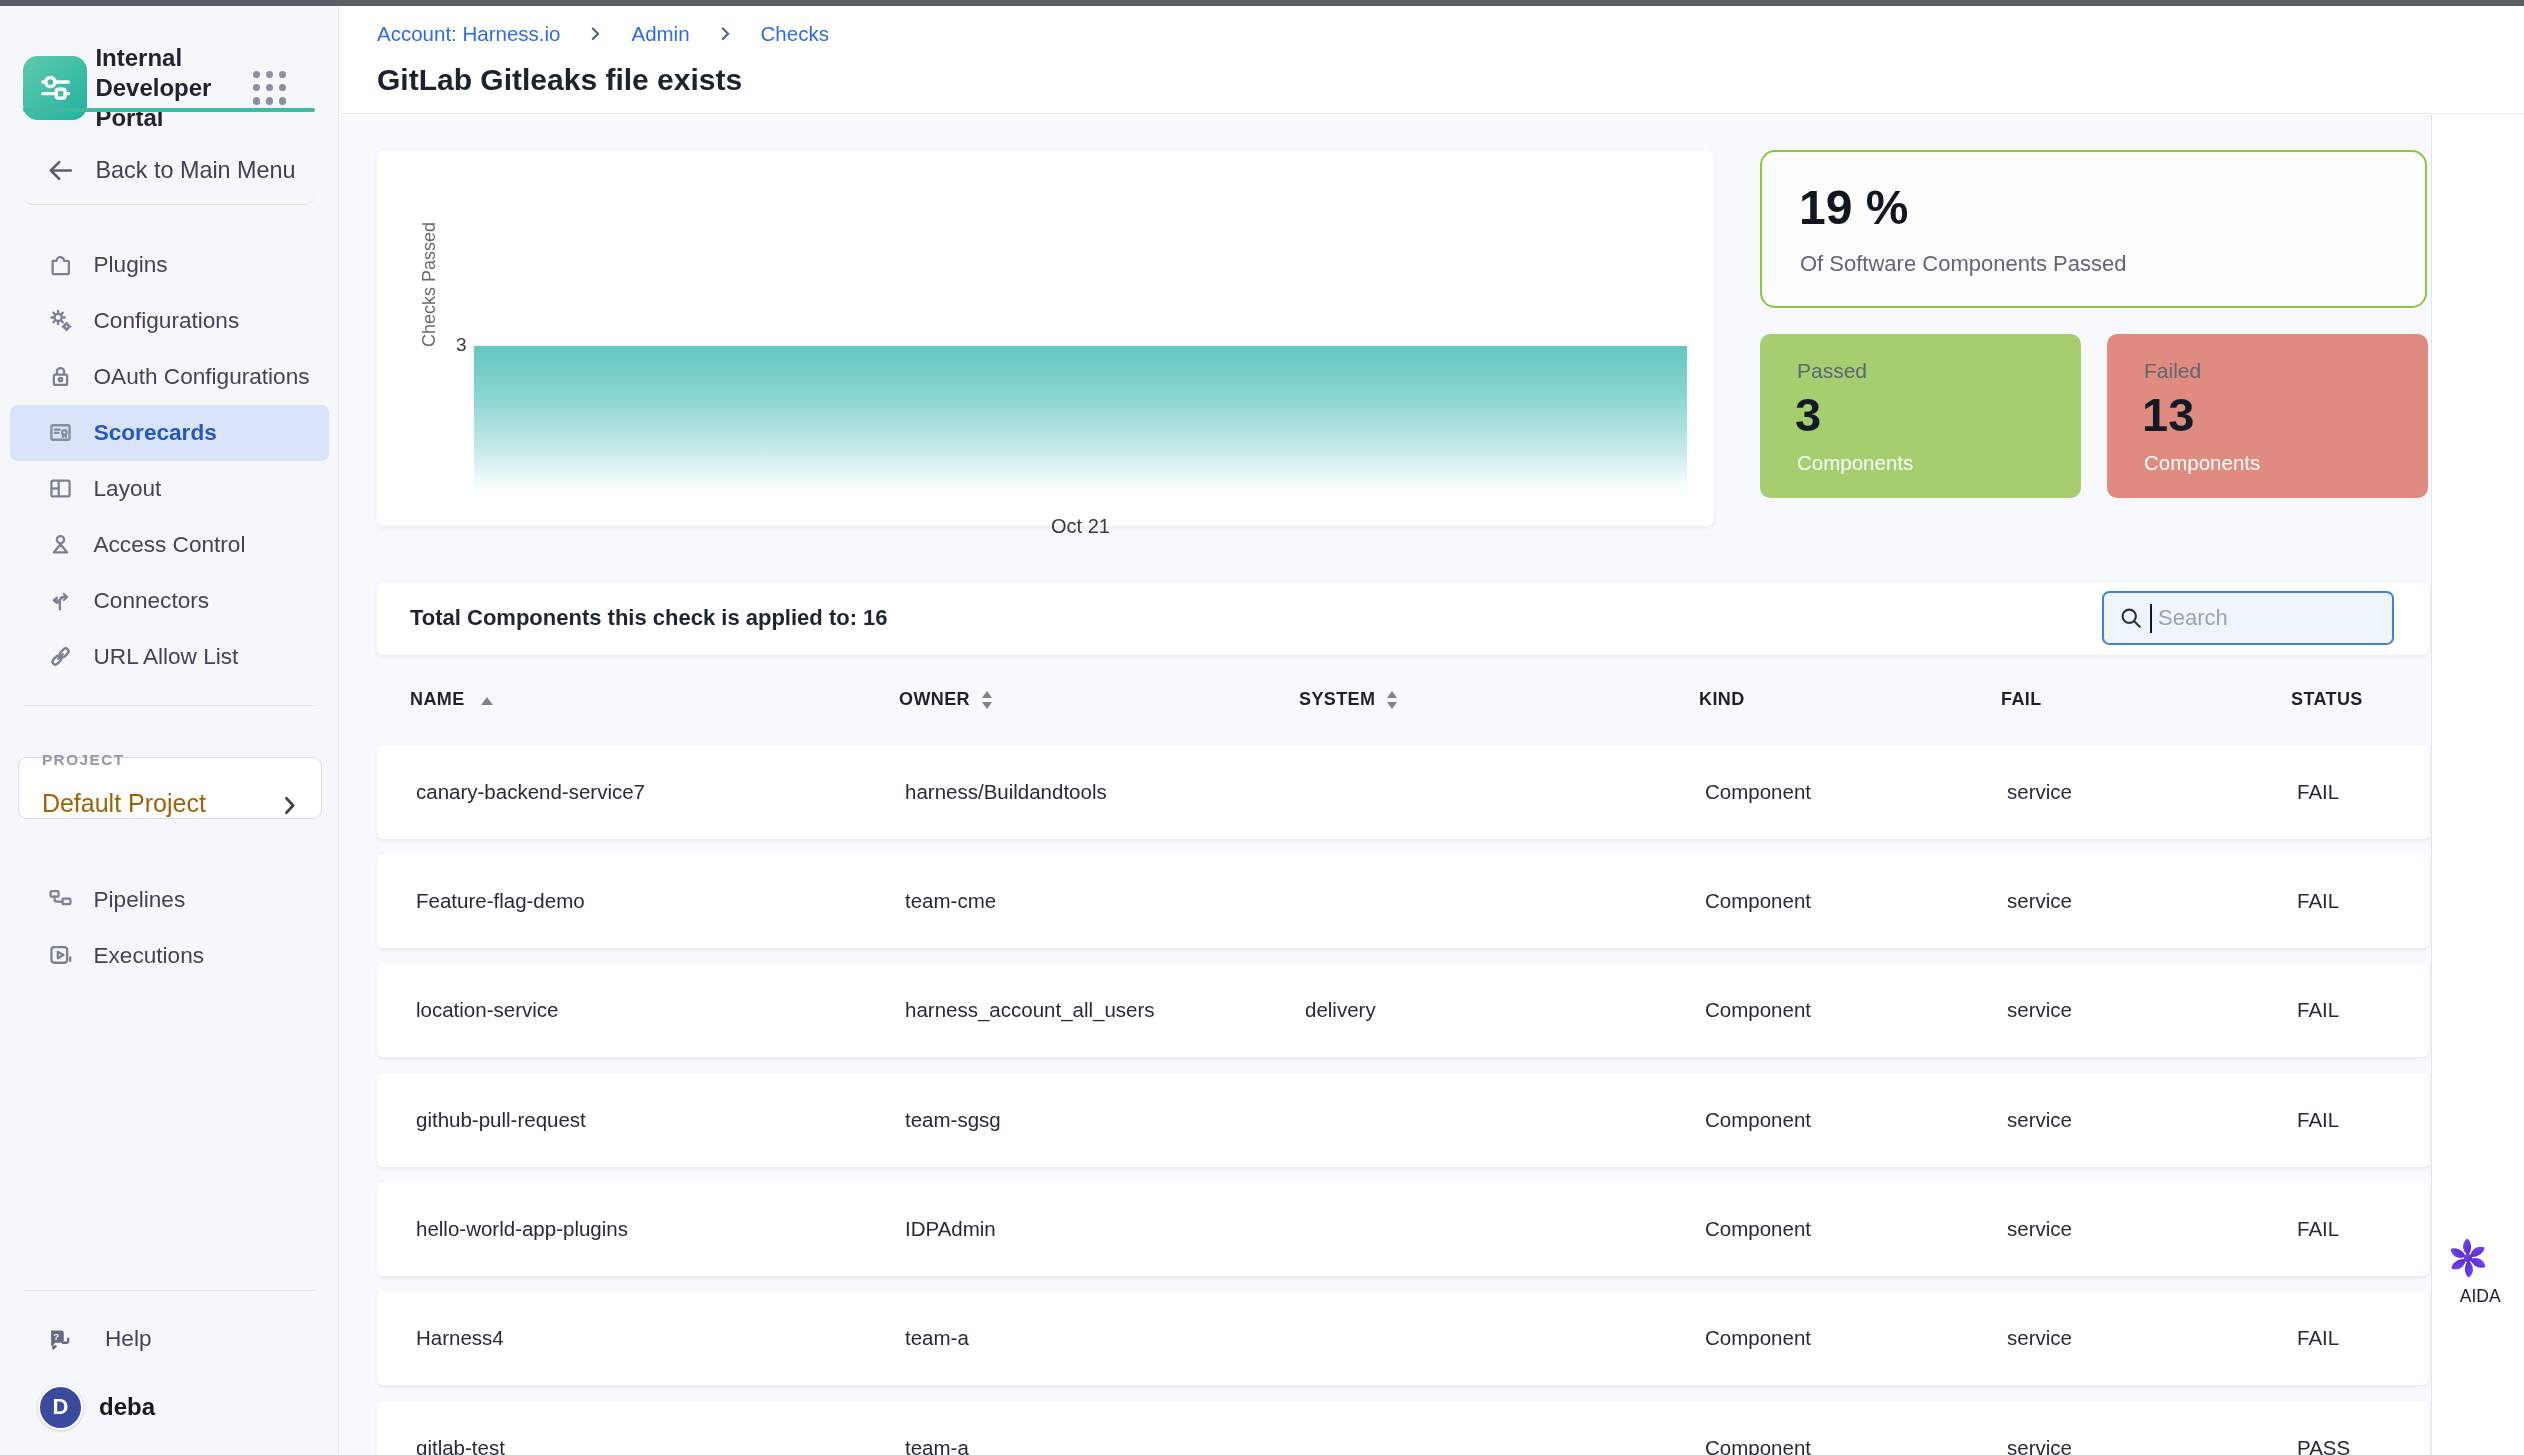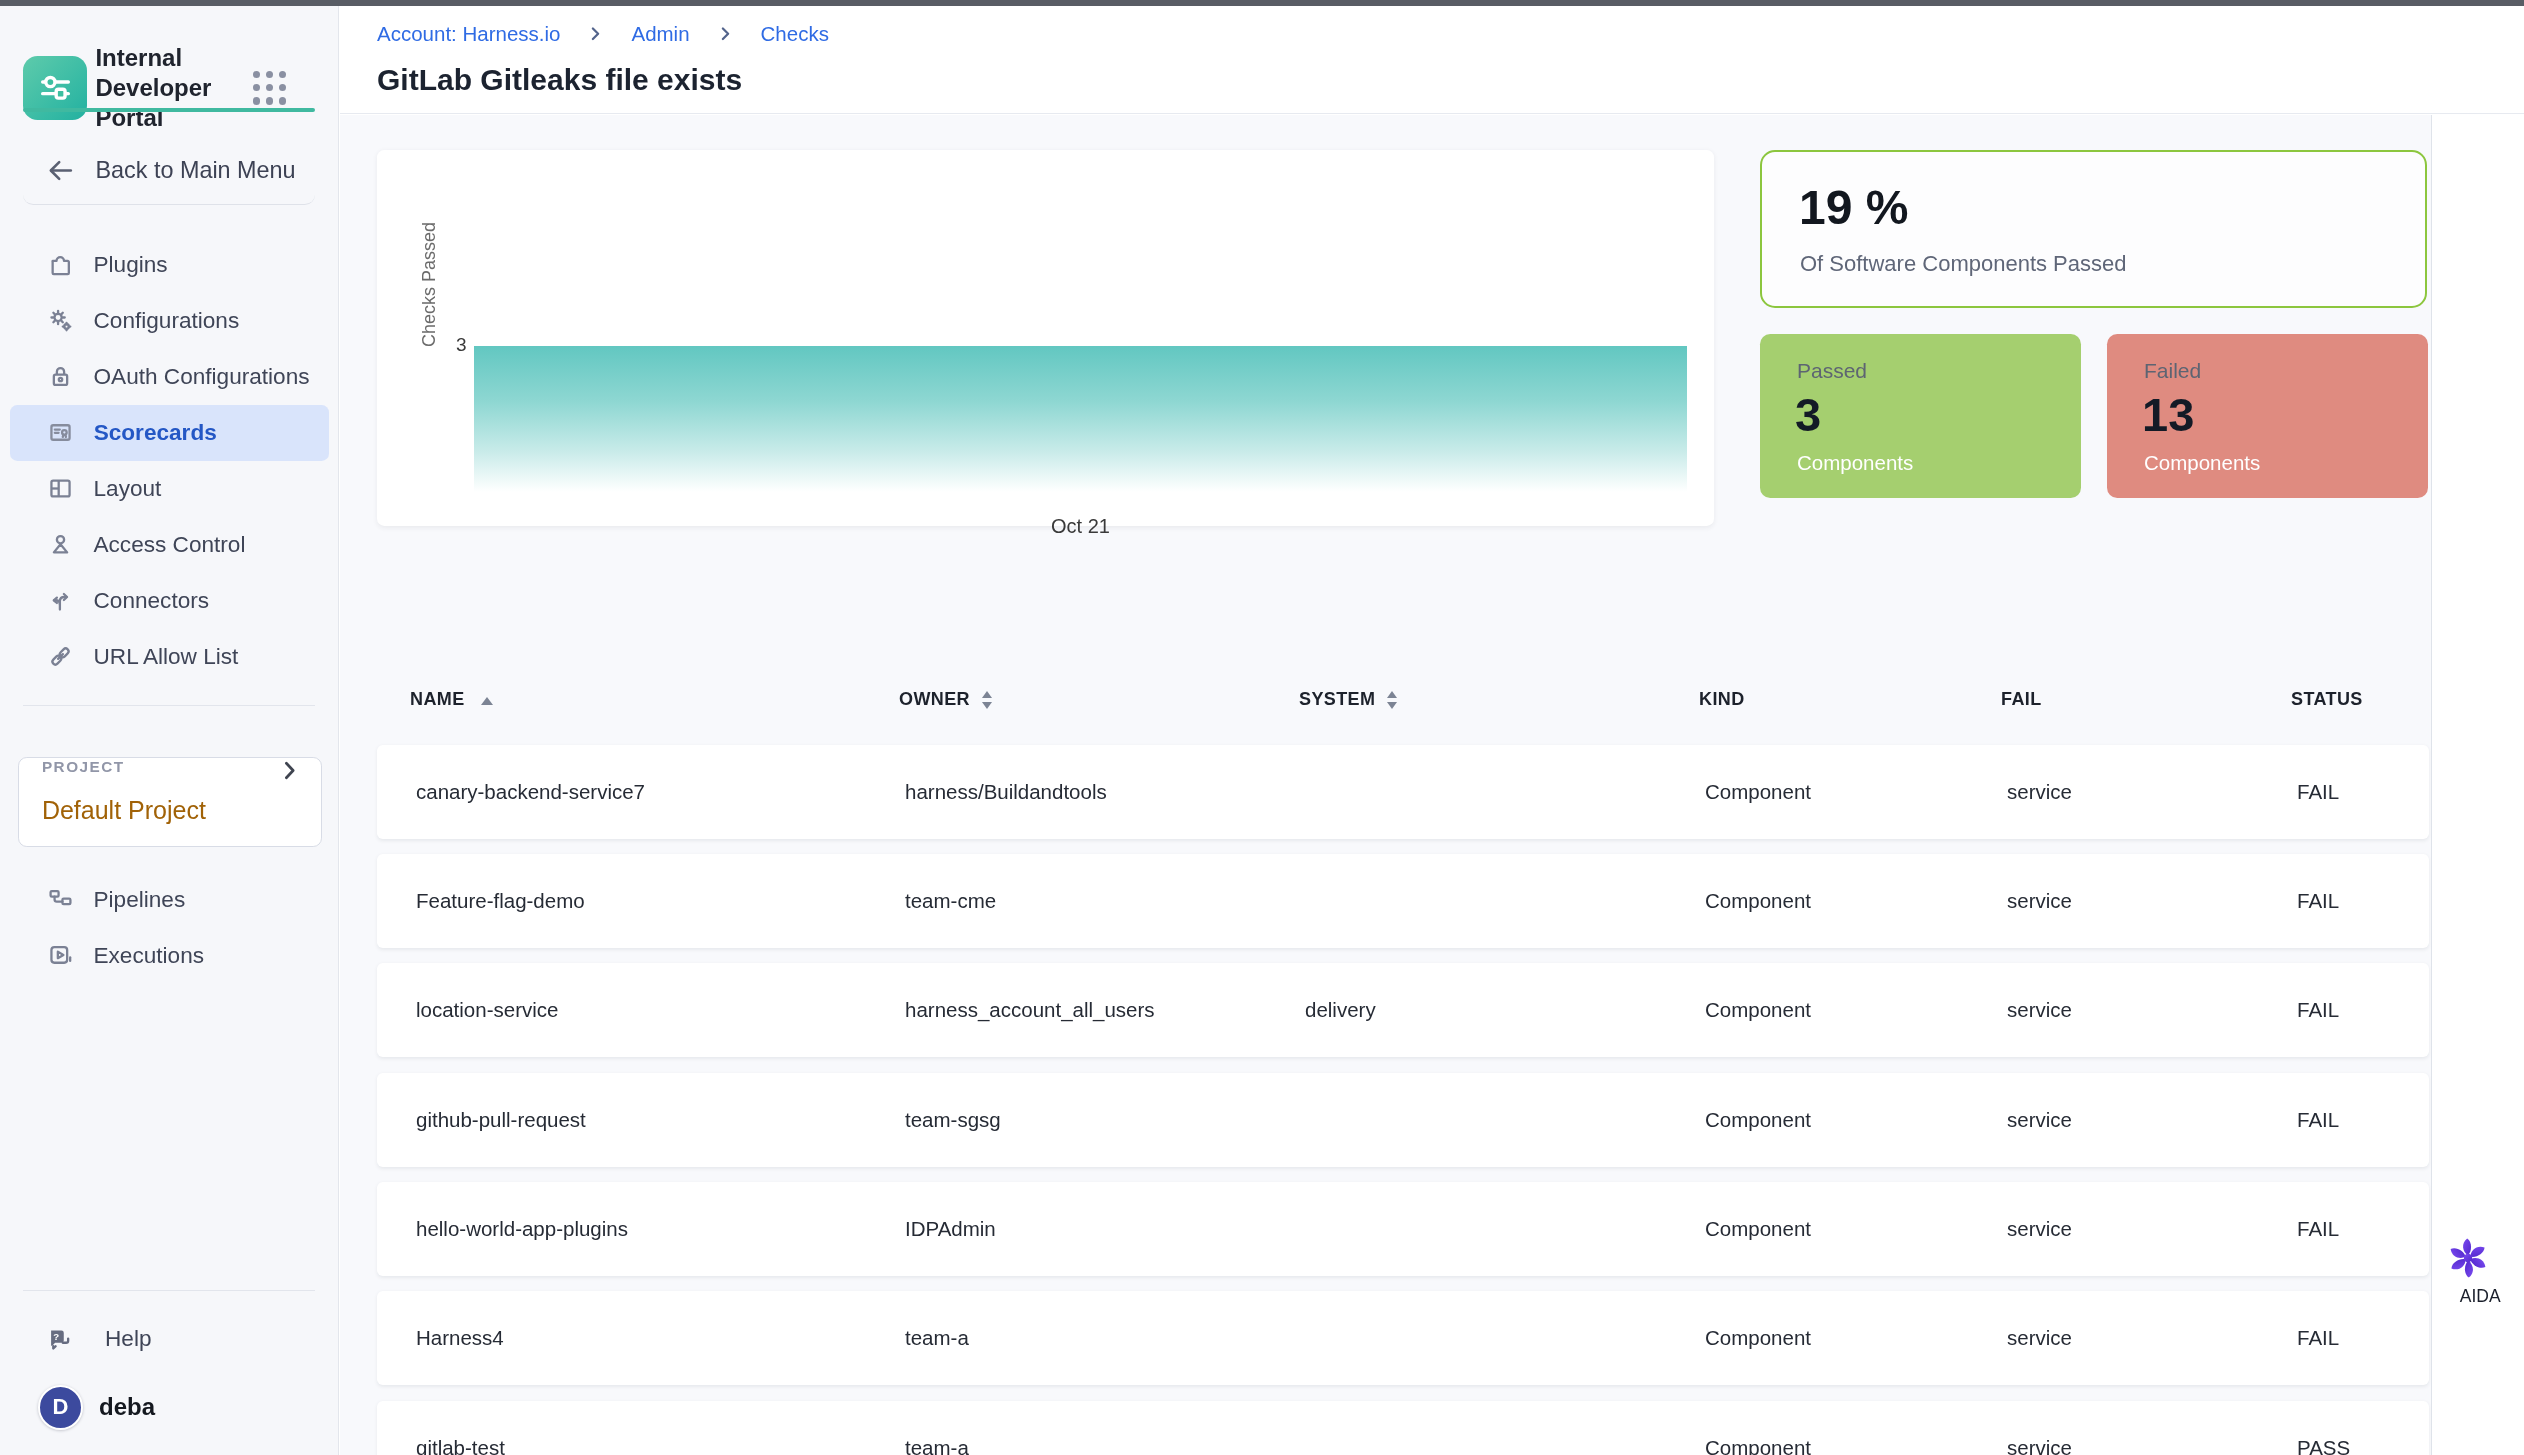--- a/index.html
+++ b/index.html
@@ -28,23 +28,23 @@
 
   .nav { position:absolute; left:0; top:231px; width:339px; }
   .nav-item { height:56px; display:flex; align-items:center; padding-left:44px; cursor:pointer; }
   .nav-item .nicon { width:32px; display:flex; justify-content:center; }
   .nav-item .nlabel { margin-left:17.5px; font-size:22.6px; color:#3f4557; }
   .nav-item.selected { background:#d9e4fb; border-radius:7.3px; margin:0 10.2px; padding-left:34px; }
   .nav-item.selected .nlabel { color:#2457c5; font-weight:700; }
 
   .sb-div { position:absolute; left:23.4px; width:292px; height:0; border-top:1.5px solid #e2e5ec; }
 
-  .project-card { position:absolute; left:17.5px; top:751px; width:304px; height:90px;
+  .project-card { position:absolute; left:17.5px; top:751px; width:304px; height:62px;
                   background:#ffffff; border:0.7px solid #d8dce6; border-radius:8.8px;
-                  display:flex; align-items:flex-start; cursor:pointer; }
+                  display:flex; align-items:flex-end; cursor:pointer; }
   .pc-texts { margin-left:23.4px; flex:1; }
   .pc-label { font-size:15.3px; font-weight:700; letter-spacing:1.5px; color:#9196a8; }
   .pc-value { font-size:25px; color:#a16207; margin-top:20px; }
   .pc-chno { margin-right:19px; }
 
   .nav2 { position:absolute; left:0; top:866px; width:339px; }
 
   .help-row { position:absolute; left:44px; top:1308px; width:278px; height:51px;
               display:flex; align-items:center; cursor:pointer; }
   .help-row .nlabel { margin-left:30px; font-size:22.6px; color:#3f4557; }
@@ -356,20 +356,33 @@
       <div class="mini-label">Passed</div>
       <div class="mini-value">3</div>
       <div class="mini-caption">Components</div>
     </div>
     <div class="mini-card mini-failed">
       <div class="mini-label">Failed</div>
       <div class="mini-value">13</div>
       <div class="mini-caption">Components</div>
     </div>
 
+    <div class="summary-card">
+      <div class="summary-text">Total Components this check is applied to: 16</div>
+      <div class="search-wrap">
+        <span class="sicon">
+          <svg width="28" height="28" viewBox="0 0 24 24" fill="none" stroke="#2c3240" stroke-width="1.8" stroke-linecap="round">
+            <circle cx="10.5" cy="10.5" r="5.7"></circle>
+              <line x1="14.8" y1="14.8" x2="19.5" y2="19.5"></line>
+          </svg>
+        </span>
+        <div class="caret"></div>
+        <input type="text" value="" placeholder="Search" style="">
+      </div>
+    </div>
 
     <div class="thead">
       <div class="th">
         <span>NAME</span>
         <span class="sort-asc"><span class="tri-up"></span></span>
       </div>
       <div class="th">
         <span>OWNER</span>
         <span class="sort-both">
             <span class="tri-up"></span>

